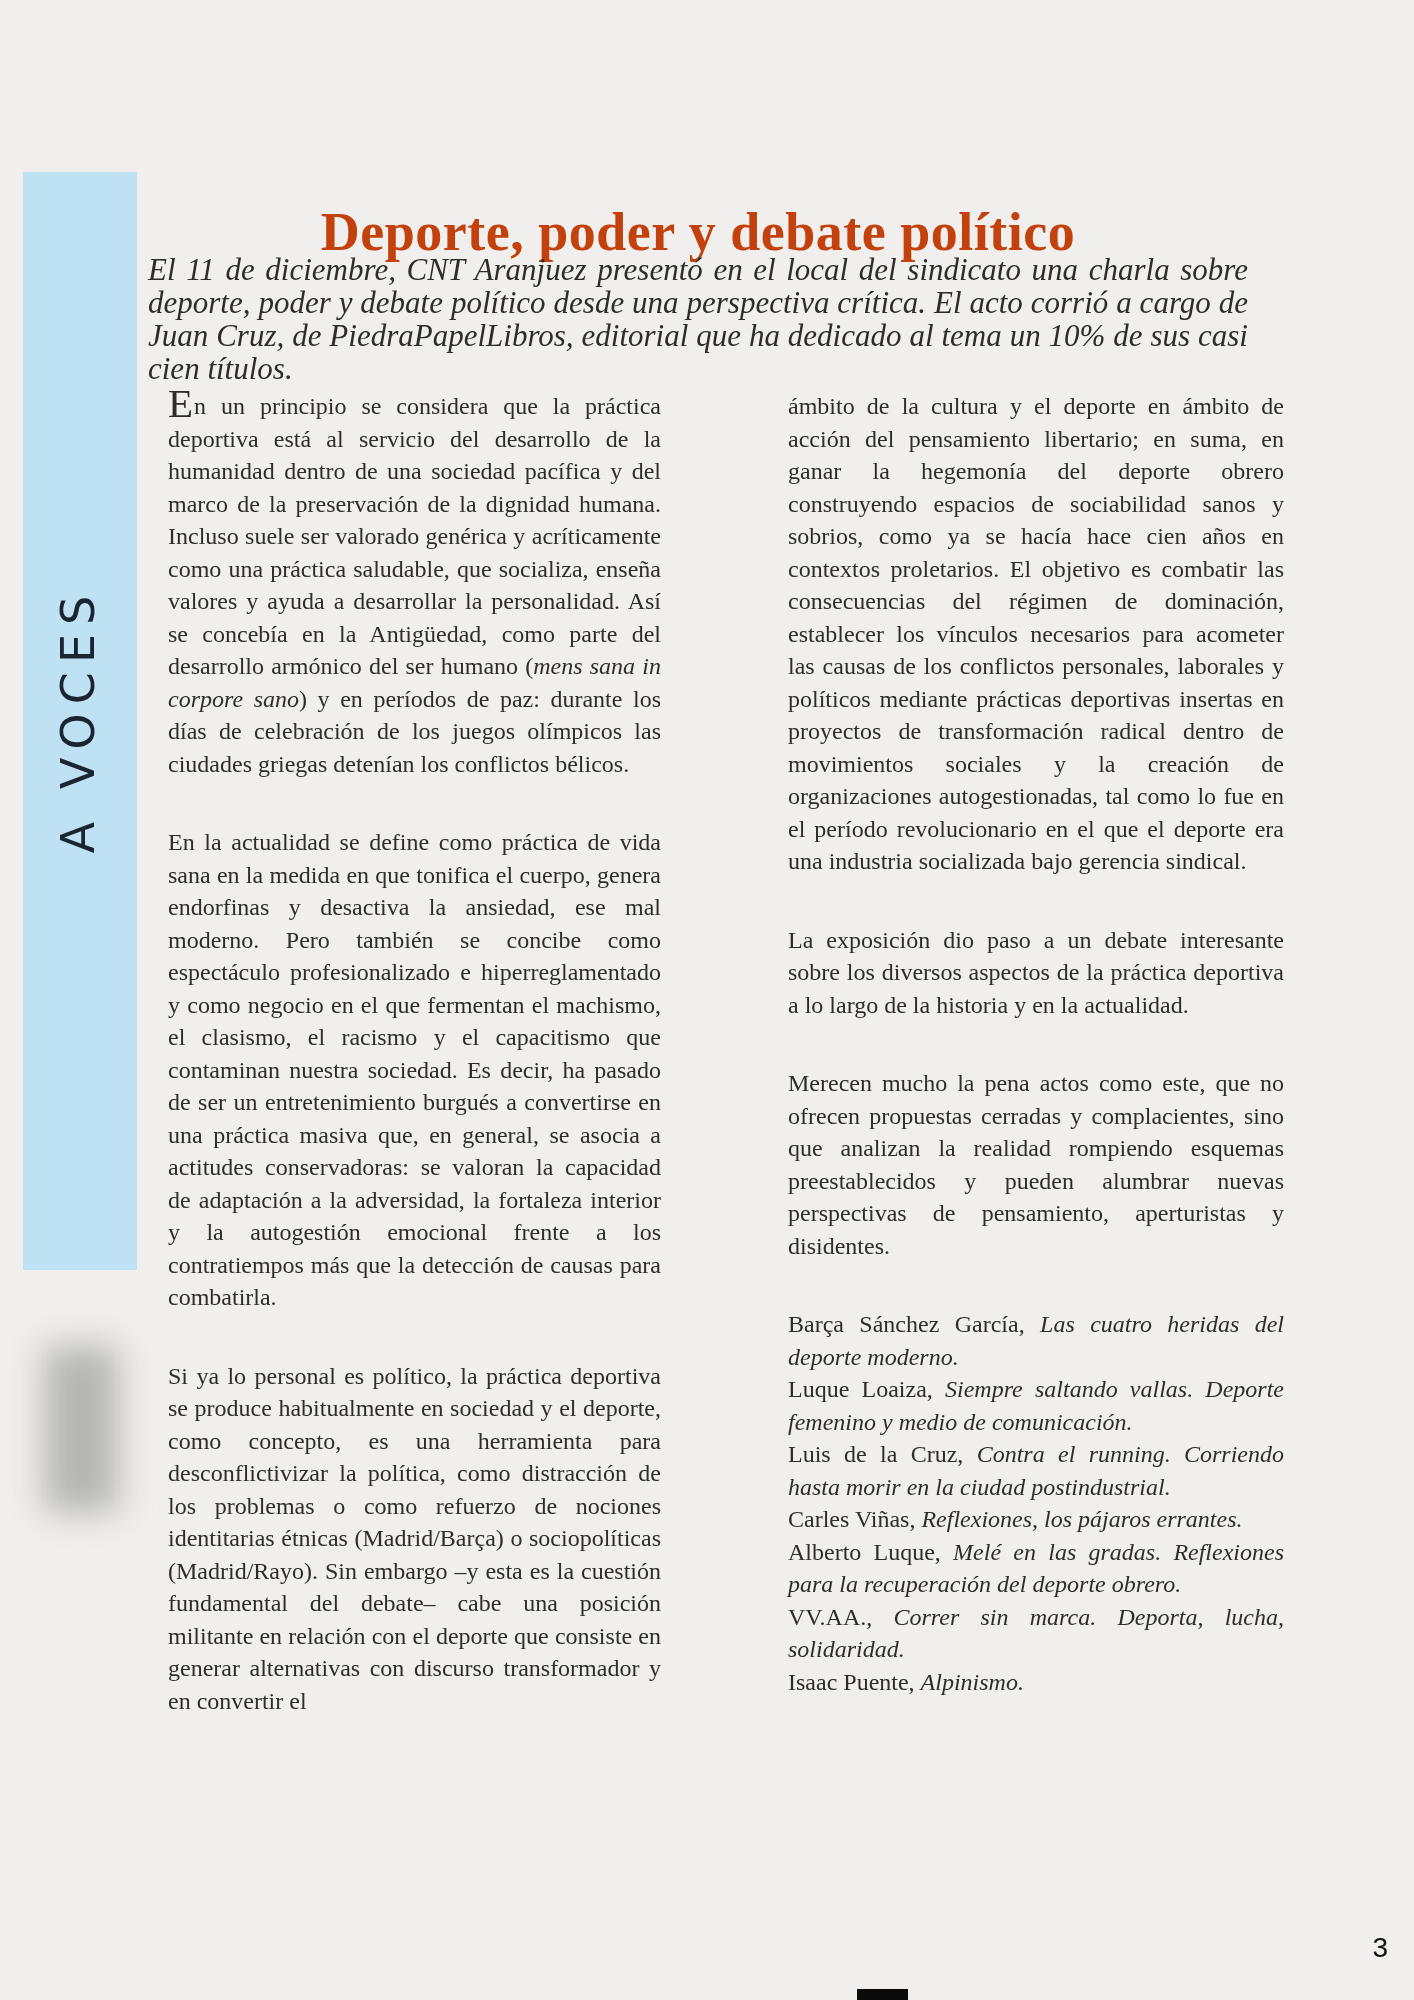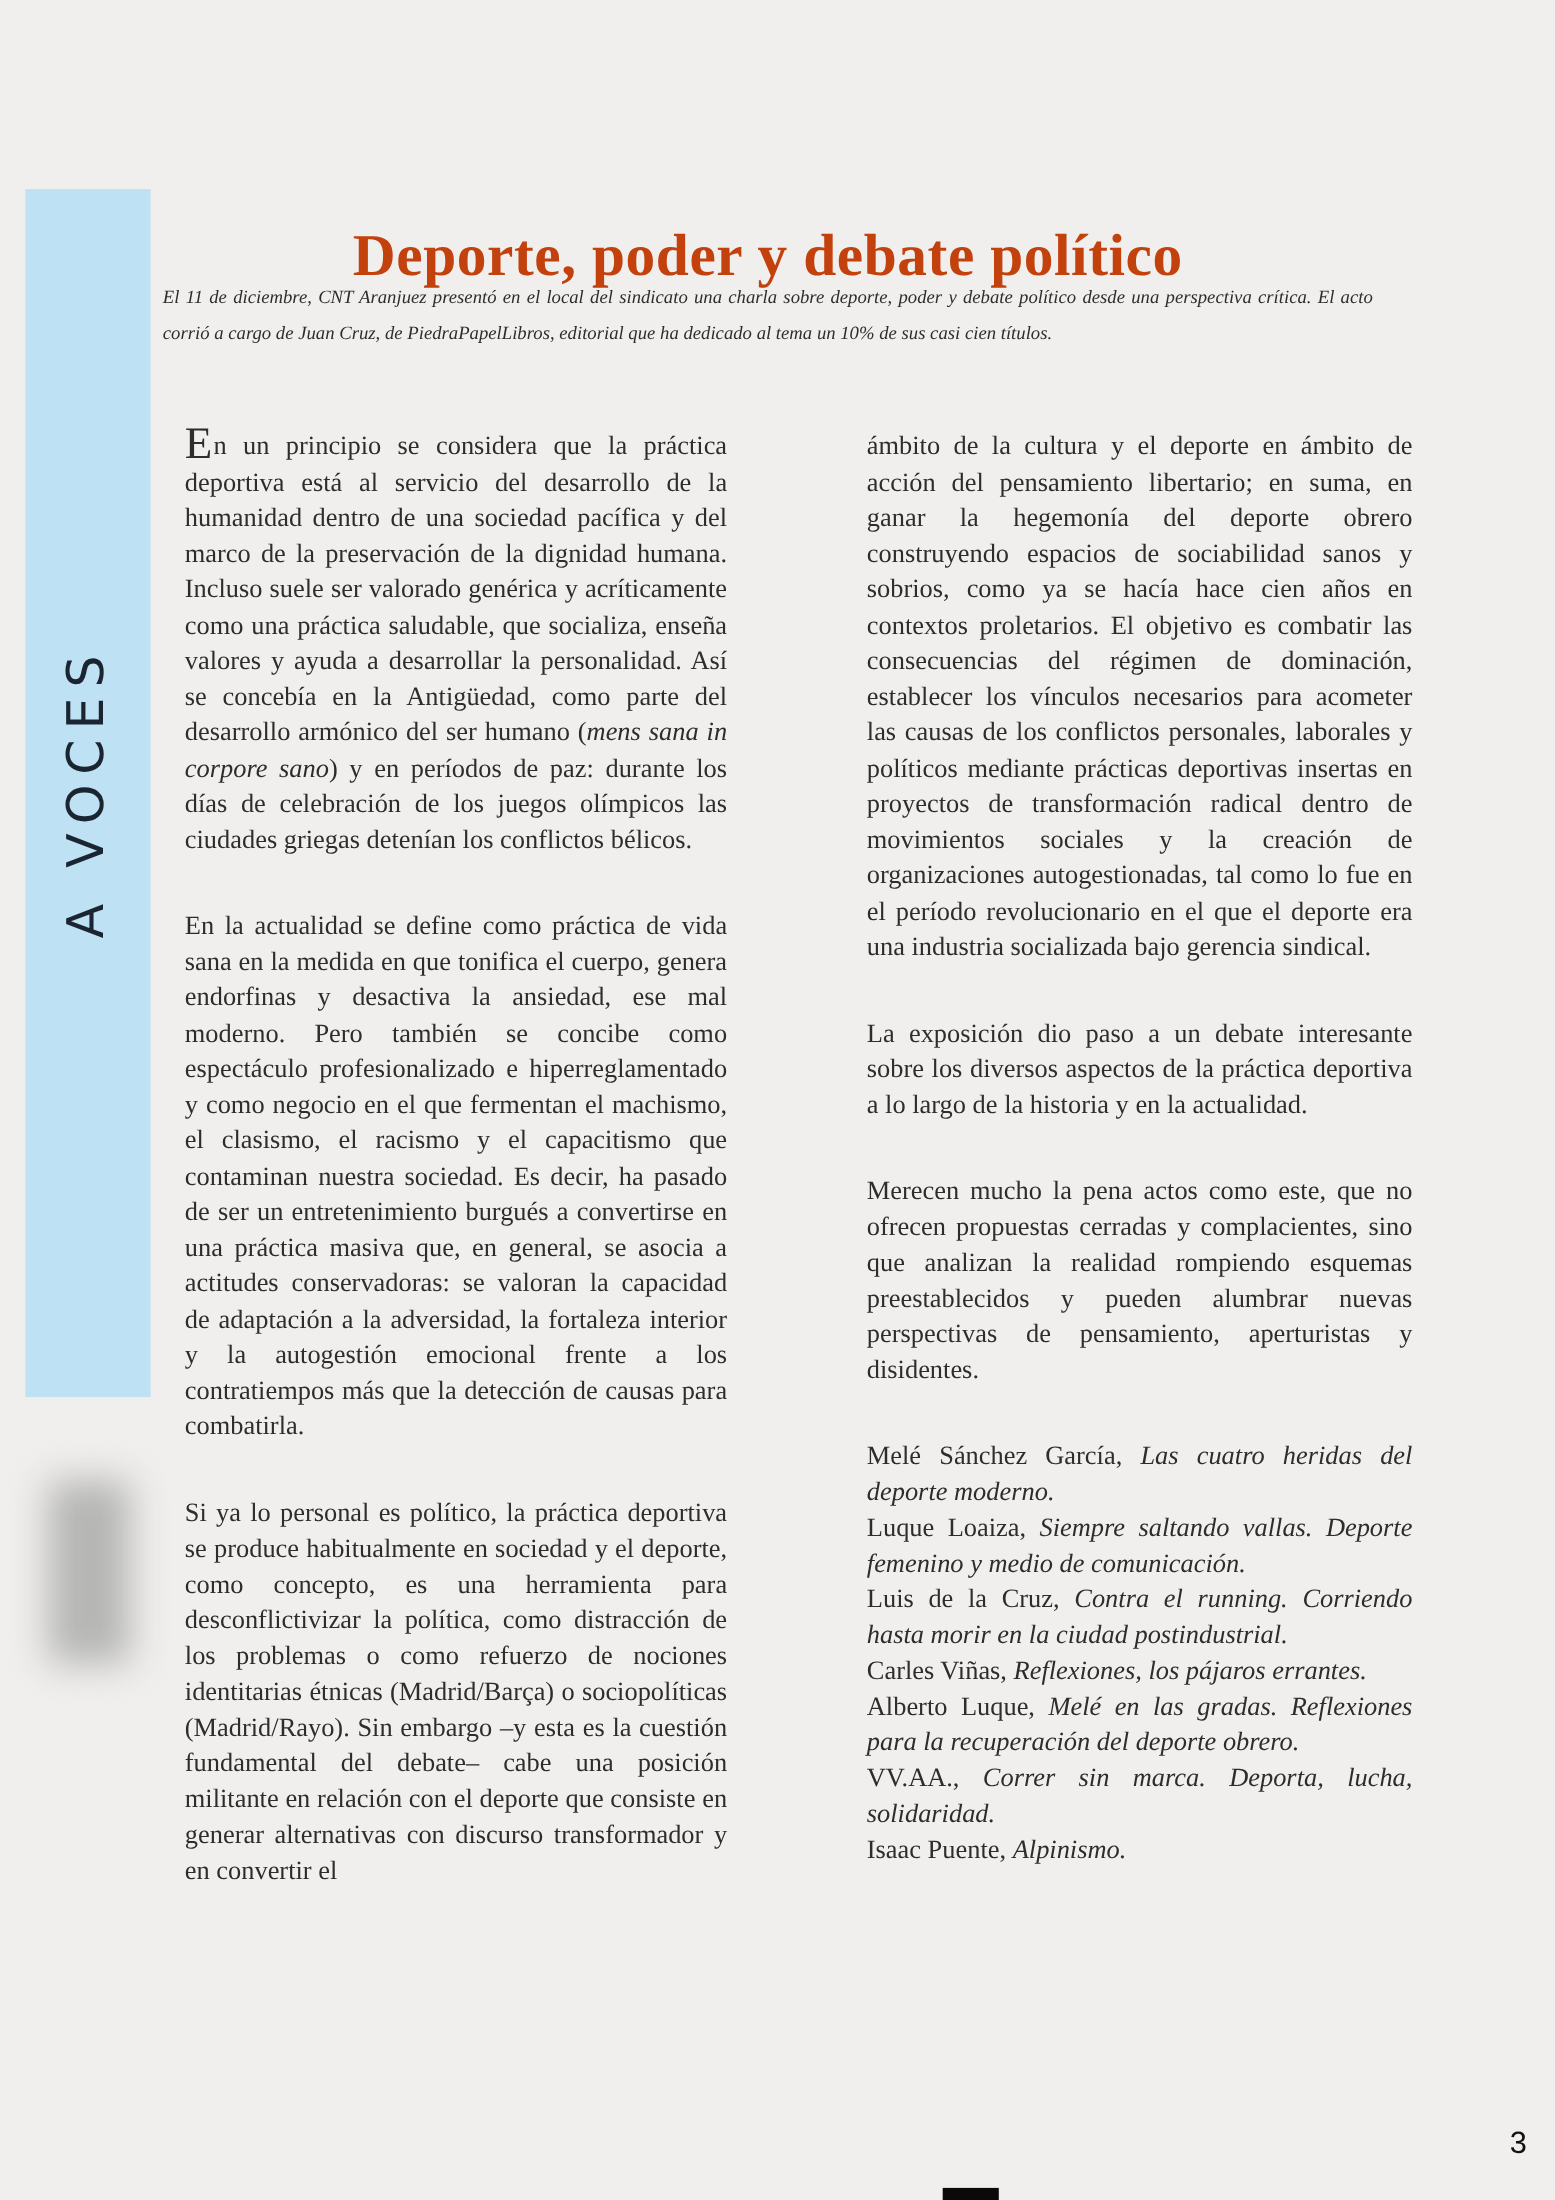--- a/index.html
+++ b/index.html
@@ -37,21 +37,21 @@
   .title{
     position:absolute;left:148px;top:165px;width:1100px;
     text-align:center;
     font-size:54px;font-weight:bold;
     color:#c2410c;
     letter-spacing:0.5px;
   }
   .intro{
     position:absolute;left:148px;top:253px;width:1100px;
     font-style:italic;
-    font-size:17px;line-height:33px;
+    font-size:31px;line-height:33px;
     text-align:justify;
   }
 
   
   .col{
     position:absolute;top:390px;
     font-size:24px;line-height:32.5px;
     text-align:justify;
   }
   .col-1{left:168px;width:493px;}
@@ -93,21 +93,21 @@
     <p>En la actualidad se define como práctica de vida sana en la medida en que tonifica el cuerpo, genera endorfinas y desactiva la ansiedad, ese mal moderno. Pero también se concibe como espectáculo profesionalizado e hiperreglamentado y como negocio en el que fermentan el machismo, el clasismo, el racismo y el capacitismo que contaminan nuestra sociedad. Es decir, ha pasado de ser un entretenimiento burgués a convertirse en una práctica masiva que, en general, se asocia a actitudes conservadoras: se valoran la capacidad de adaptación a la adversidad, la fortaleza interior y la autogestión emocional frente a los contratiempos más que la detección de causas para combatirla.</p>
     <p>Si ya lo personal es político, la práctica deportiva se produce habitualmente en sociedad y el deporte, como concepto, es una herramienta para desconflictivizar la política, como distracción de los problemas o como refuerzo de nociones identitarias étnicas (Madrid/Barça) o sociopolíticas (Madrid/Rayo). Sin embargo –y esta es la cuestión fundamental del debate– cabe una posición militante en relación con el deporte que consiste en generar alternativas con discurso transformador y en convertir el</p>
   </div>
 
   <div class="col col-2">
     <p>ámbito de la cultura y el deporte en ámbito de acción del pensamiento libertario; en suma, en ganar la hegemonía del deporte obrero construyendo espacios de sociabilidad sanos y sobrios, como ya se hacía hace cien años en contextos proletarios. El objetivo es combatir las consecuencias del régimen de dominación, establecer los vínculos necesarios para acometer las causas de los conflictos personales, laborales y políticos mediante prácticas deportivas insertas en proyectos de transformación radical dentro de movimientos sociales y la creación de organizaciones autogestionadas, tal como lo fue en el período revolucionario en el que el deporte era una industria socializada bajo gerencia sindical.</p>
     <p>La exposición dio paso a un debate interesante sobre los diversos aspectos de la práctica deportiva a lo largo de la historia y en la actualidad.</p>
     <p>Merecen mucho la pena actos como este, que no ofrecen propuestas cerradas y complacientes, sino que analizan la realidad rompiendo esquemas preestablecidos y pueden alumbrar nuevas perspectivas de pensamiento, aperturistas y disidentes.</p>
 
     <div class="books">
-      <p><span>Melé Sánchez García, </span><i>Las cuatro heridas del deporte moderno.</i></p>
+      <p><span>Barça Sánchez García, </span><i>Las cuatro heridas del deporte moderno.</i></p>
       <p><span>Luque Loaiza, </span><i>Siempre saltando vallas. Deporte femenino y medio de comunicación.</i></p>
       <p><span>Luis de la Cruz, </span><i>Contra el running. Corriendo hasta morir en la ciudad postindustrial.</i></p>
       <p><span>Carles Viñas, </span><i>Reflexiones, los pájaros errantes.</i></p>
       <p><span>Alberto Luque, </span><i>Melé en las gradas. Reflexiones para la recuperación del deporte obrero.</i></p>
       <p><span>VV.AA., </span><i>Correr sin marca. Deporta, lucha, solidaridad.</i></p>
       <p><span>Isaac Puente, </span><i>Alpinismo.</i></p>
     </div>
   </div>
 
   <div class="page-number">3</div>

